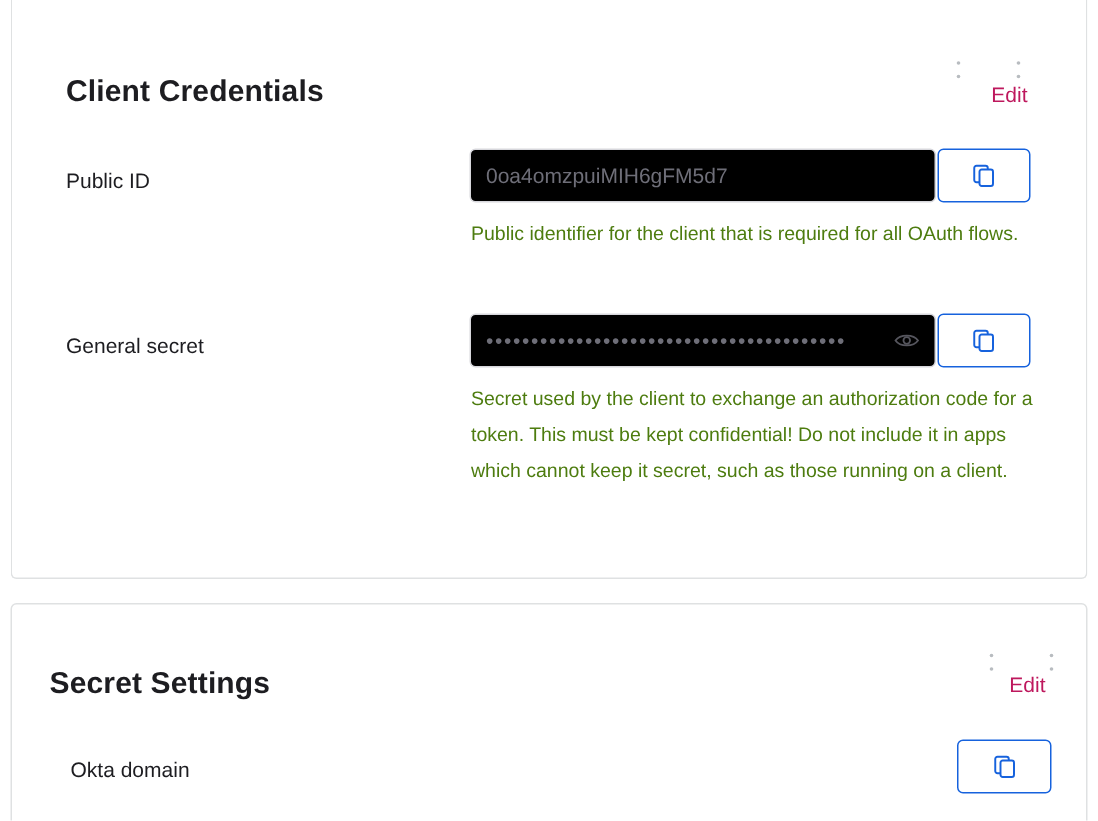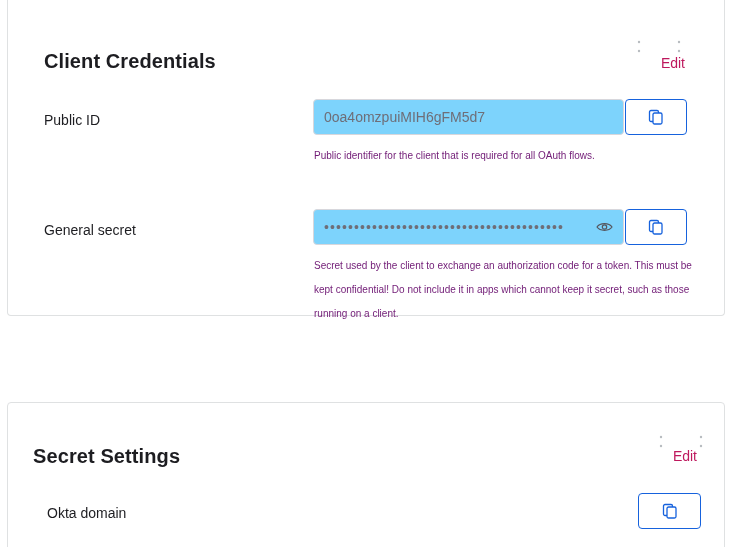--- a/index.html
+++ b/index.html
@@ -29,21 +29,21 @@
     left: 7px;
     right: 7px;
     background: #ffffff;
     border: 1px solid #dfe1e2;
     border-radius: 4px;
     box-sizing: border-box;
   }
 
   .card-credentials {
     top: 0px;
-    height: 316px;
+    height: 386px;
     border-top: none;
     border-radius: 0 0 4px 4px;
   }
 
   .card-general {
     top: 402px;
     height: 160px;
     border-radius: 4px 4px 0 0;
   }
 
@@ -75,21 +75,21 @@
     color: #1d1d21;
     line-height: 20px;
   }
 
   .input-wrap {
     position: absolute;
     display: flex;
     align-items: center;
     height: 36px;
     box-sizing: border-box;
-    background: #7dd3fc;
+    background: #000000;
     border: 1px solid #d7d7dc;
     border-radius: 4px;
     padding: 0 10px;
     color: #6e6e78;
     font-size: 14px;
     overflow: hidden;
   }
 
   .input-wrap .value {
     flex: 1 1 auto;
@@ -127,23 +127,23 @@
     border: 1px solid #1662dd;
     border-radius: 4px;
     display: flex;
     align-items: center;
     justify-content: center;
     cursor: pointer;
   }
 
   .help-text {
     position: absolute;
-    font-size: 10px;
+    font-size: 13px;
     line-height: 24px;
-    color: #701a75;
+    color: #4d7c0f;
   }
 
   .dots-deco {
     position: absolute;
     width: 52px;
     height: 20px;
     pointer-events: none;
   }
 </style>
 </head>

